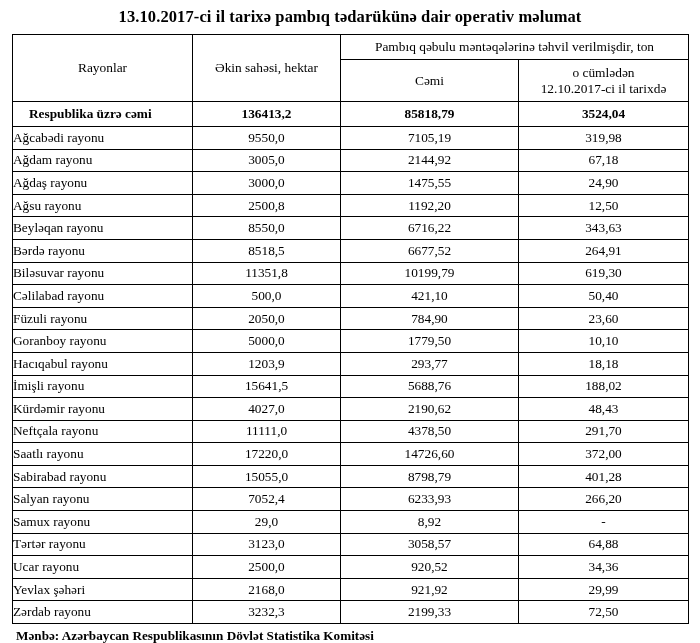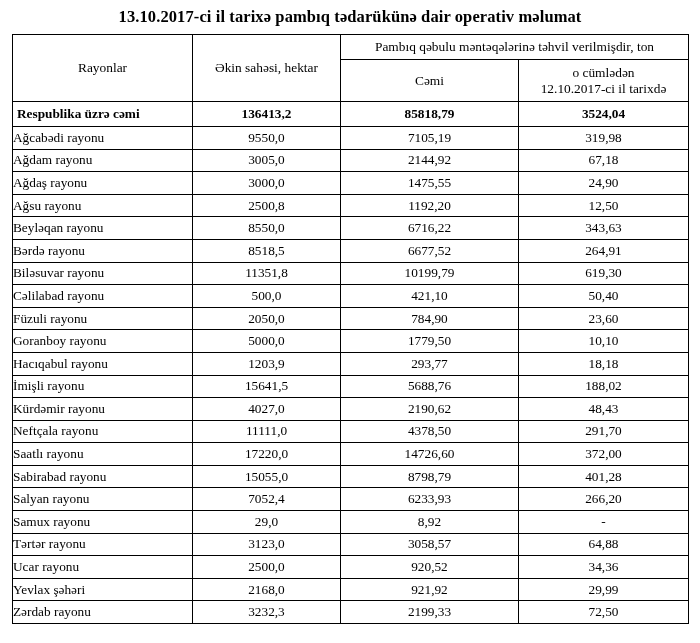--- a/index.html
+++ b/index.html
@@ -69,21 +69,21 @@
     white-space: nowrap;
   }
   .cell-num {
     text-align: center;
   }
   tr.total-row td {
     font-weight: bold;
     height: 24px;
   }
   tr.total-row .cell-name {
-    padding-left: 4px;
+    padding-left: 16px;
   }
   .source {
     font-size: 13.2px;
     font-weight: bold;
     padding: 4px 0 0 4px;
     line-height: 1.2;
   }
 </style>
 </head>
 <body>
@@ -249,14 +249,15 @@
       </tr>
       <tr class="data-row">
         <td class="cell-name">Zərdab rayonu</td>
         <td class="cell-num">3232,3</td>
         <td class="cell-num">2199,33</td>
         <td class="cell-num">72,50</td>
       </tr>
     </tbody>
   </table>
 
+  <div class="source">Mənbə: Azərbaycan Respublikasının Dövlət Statistika Komitəsi</div>
 
 </div>
 
 </body></html>

